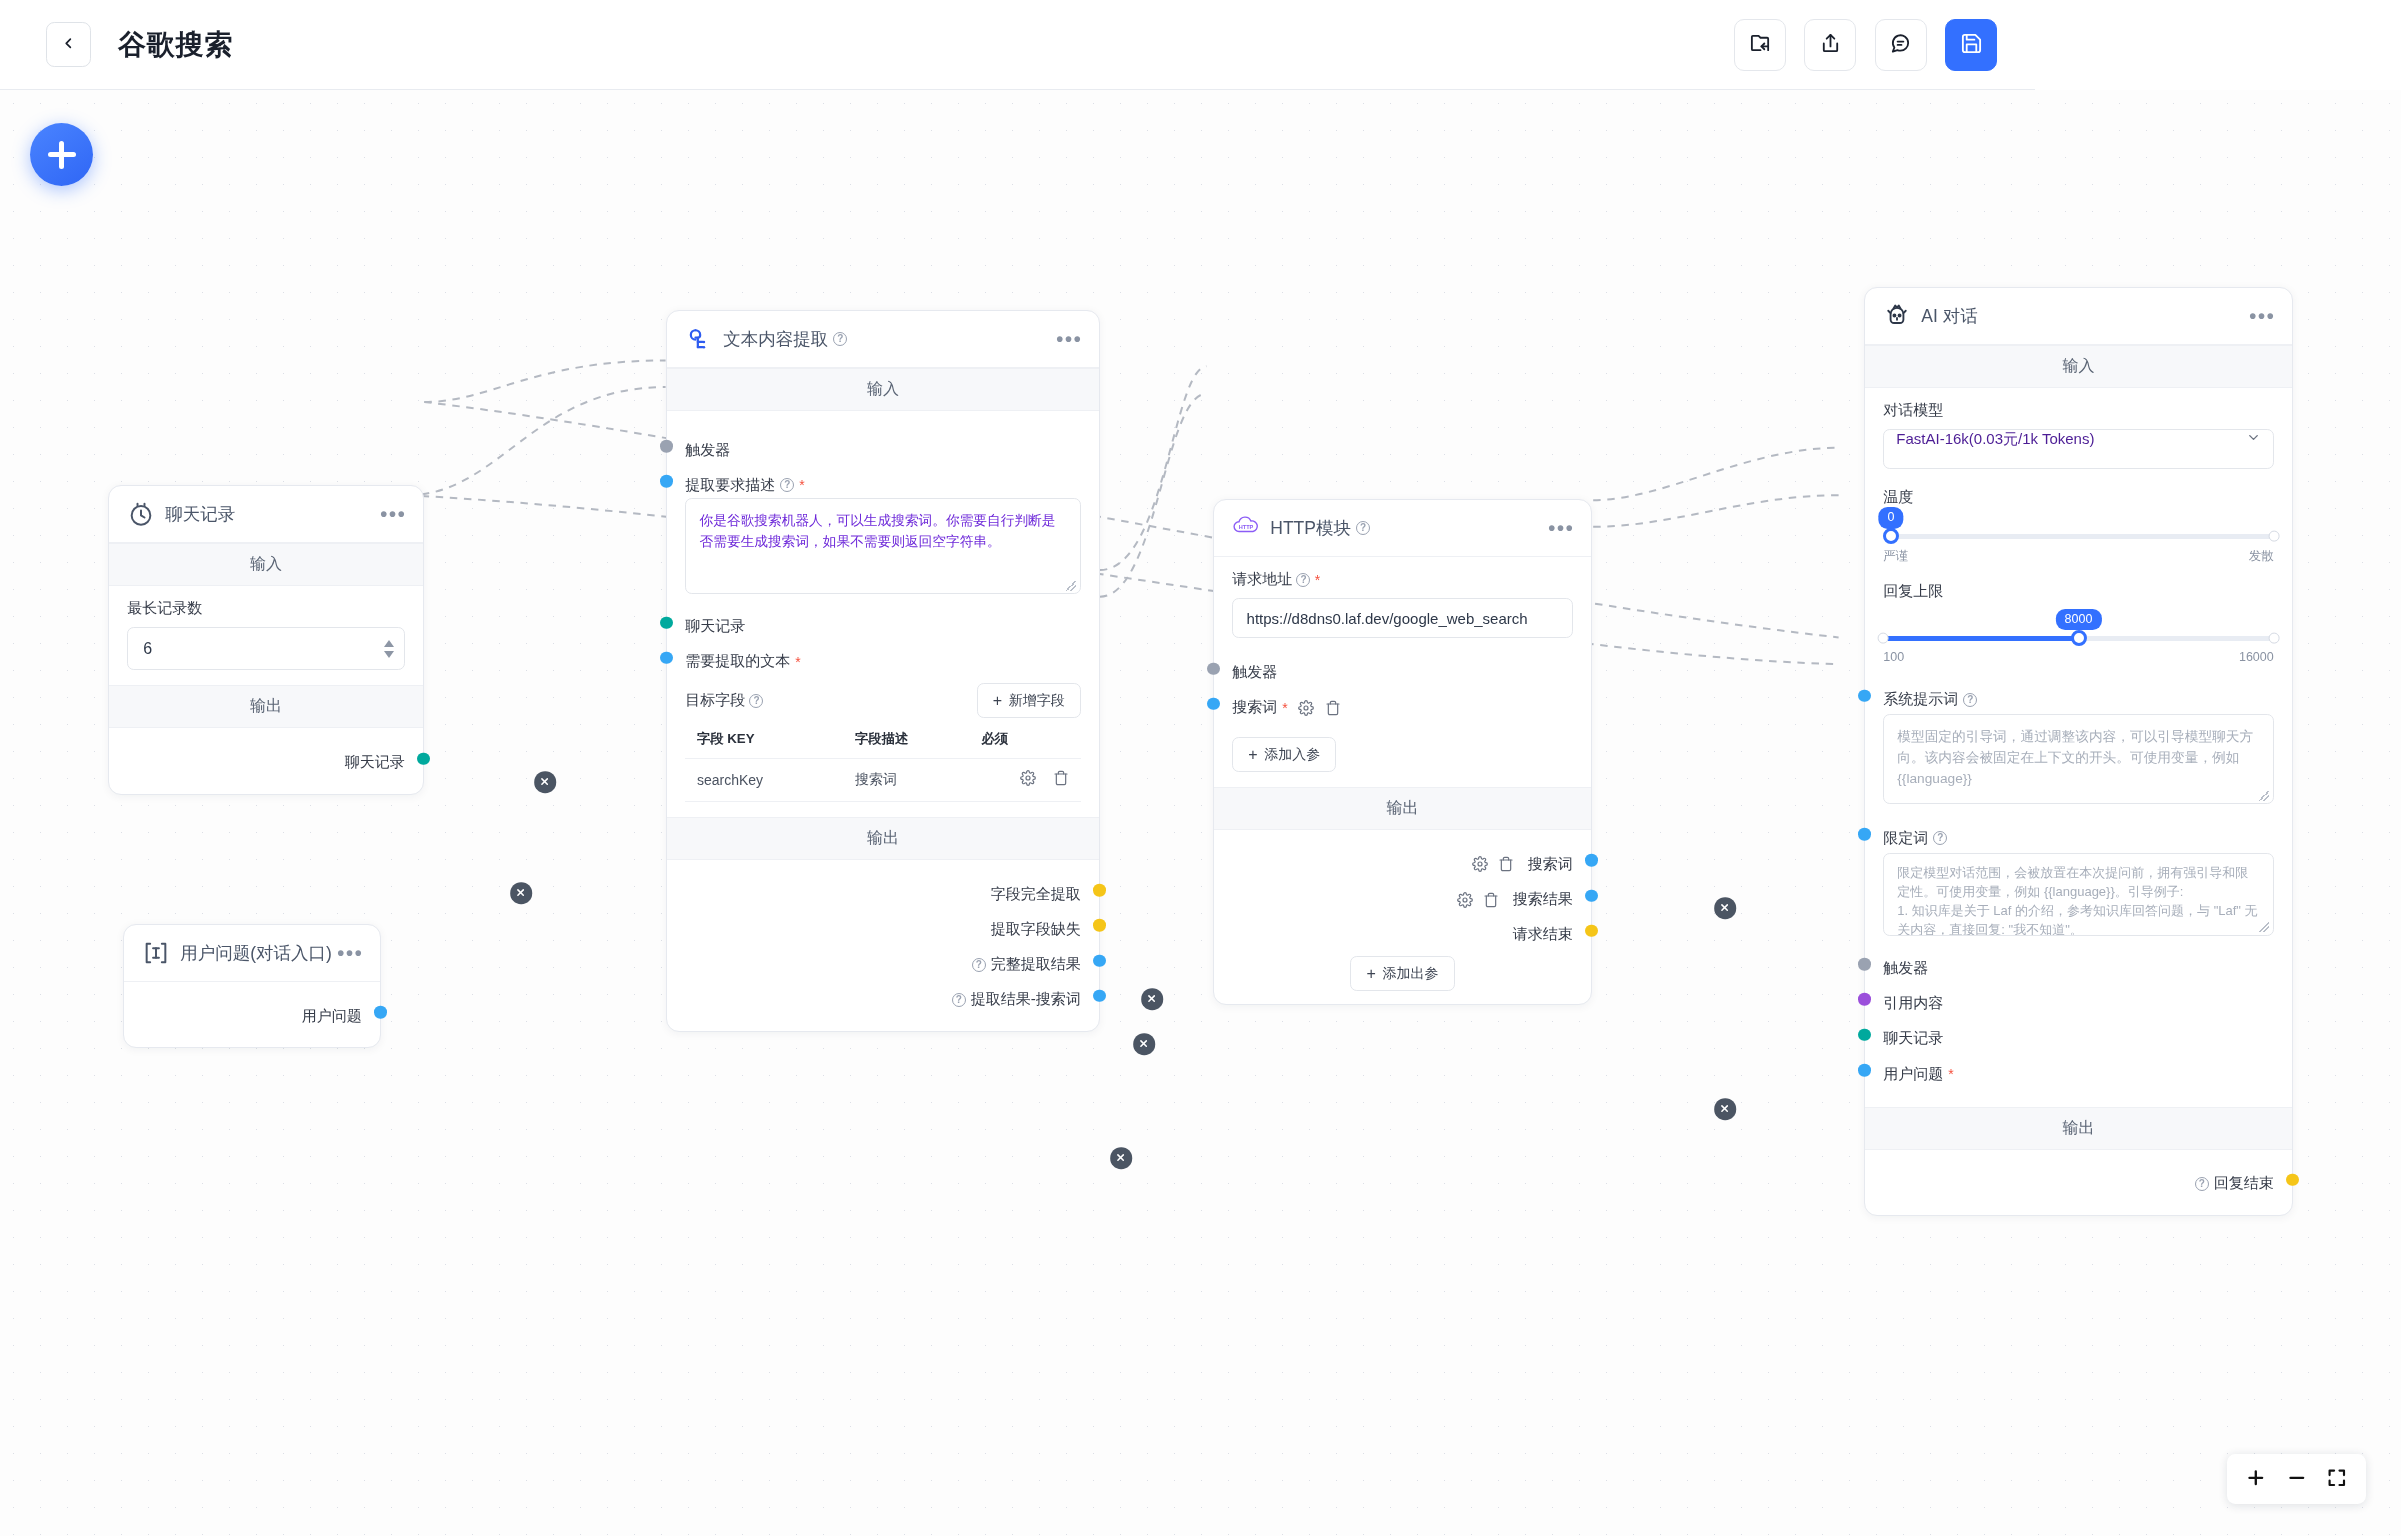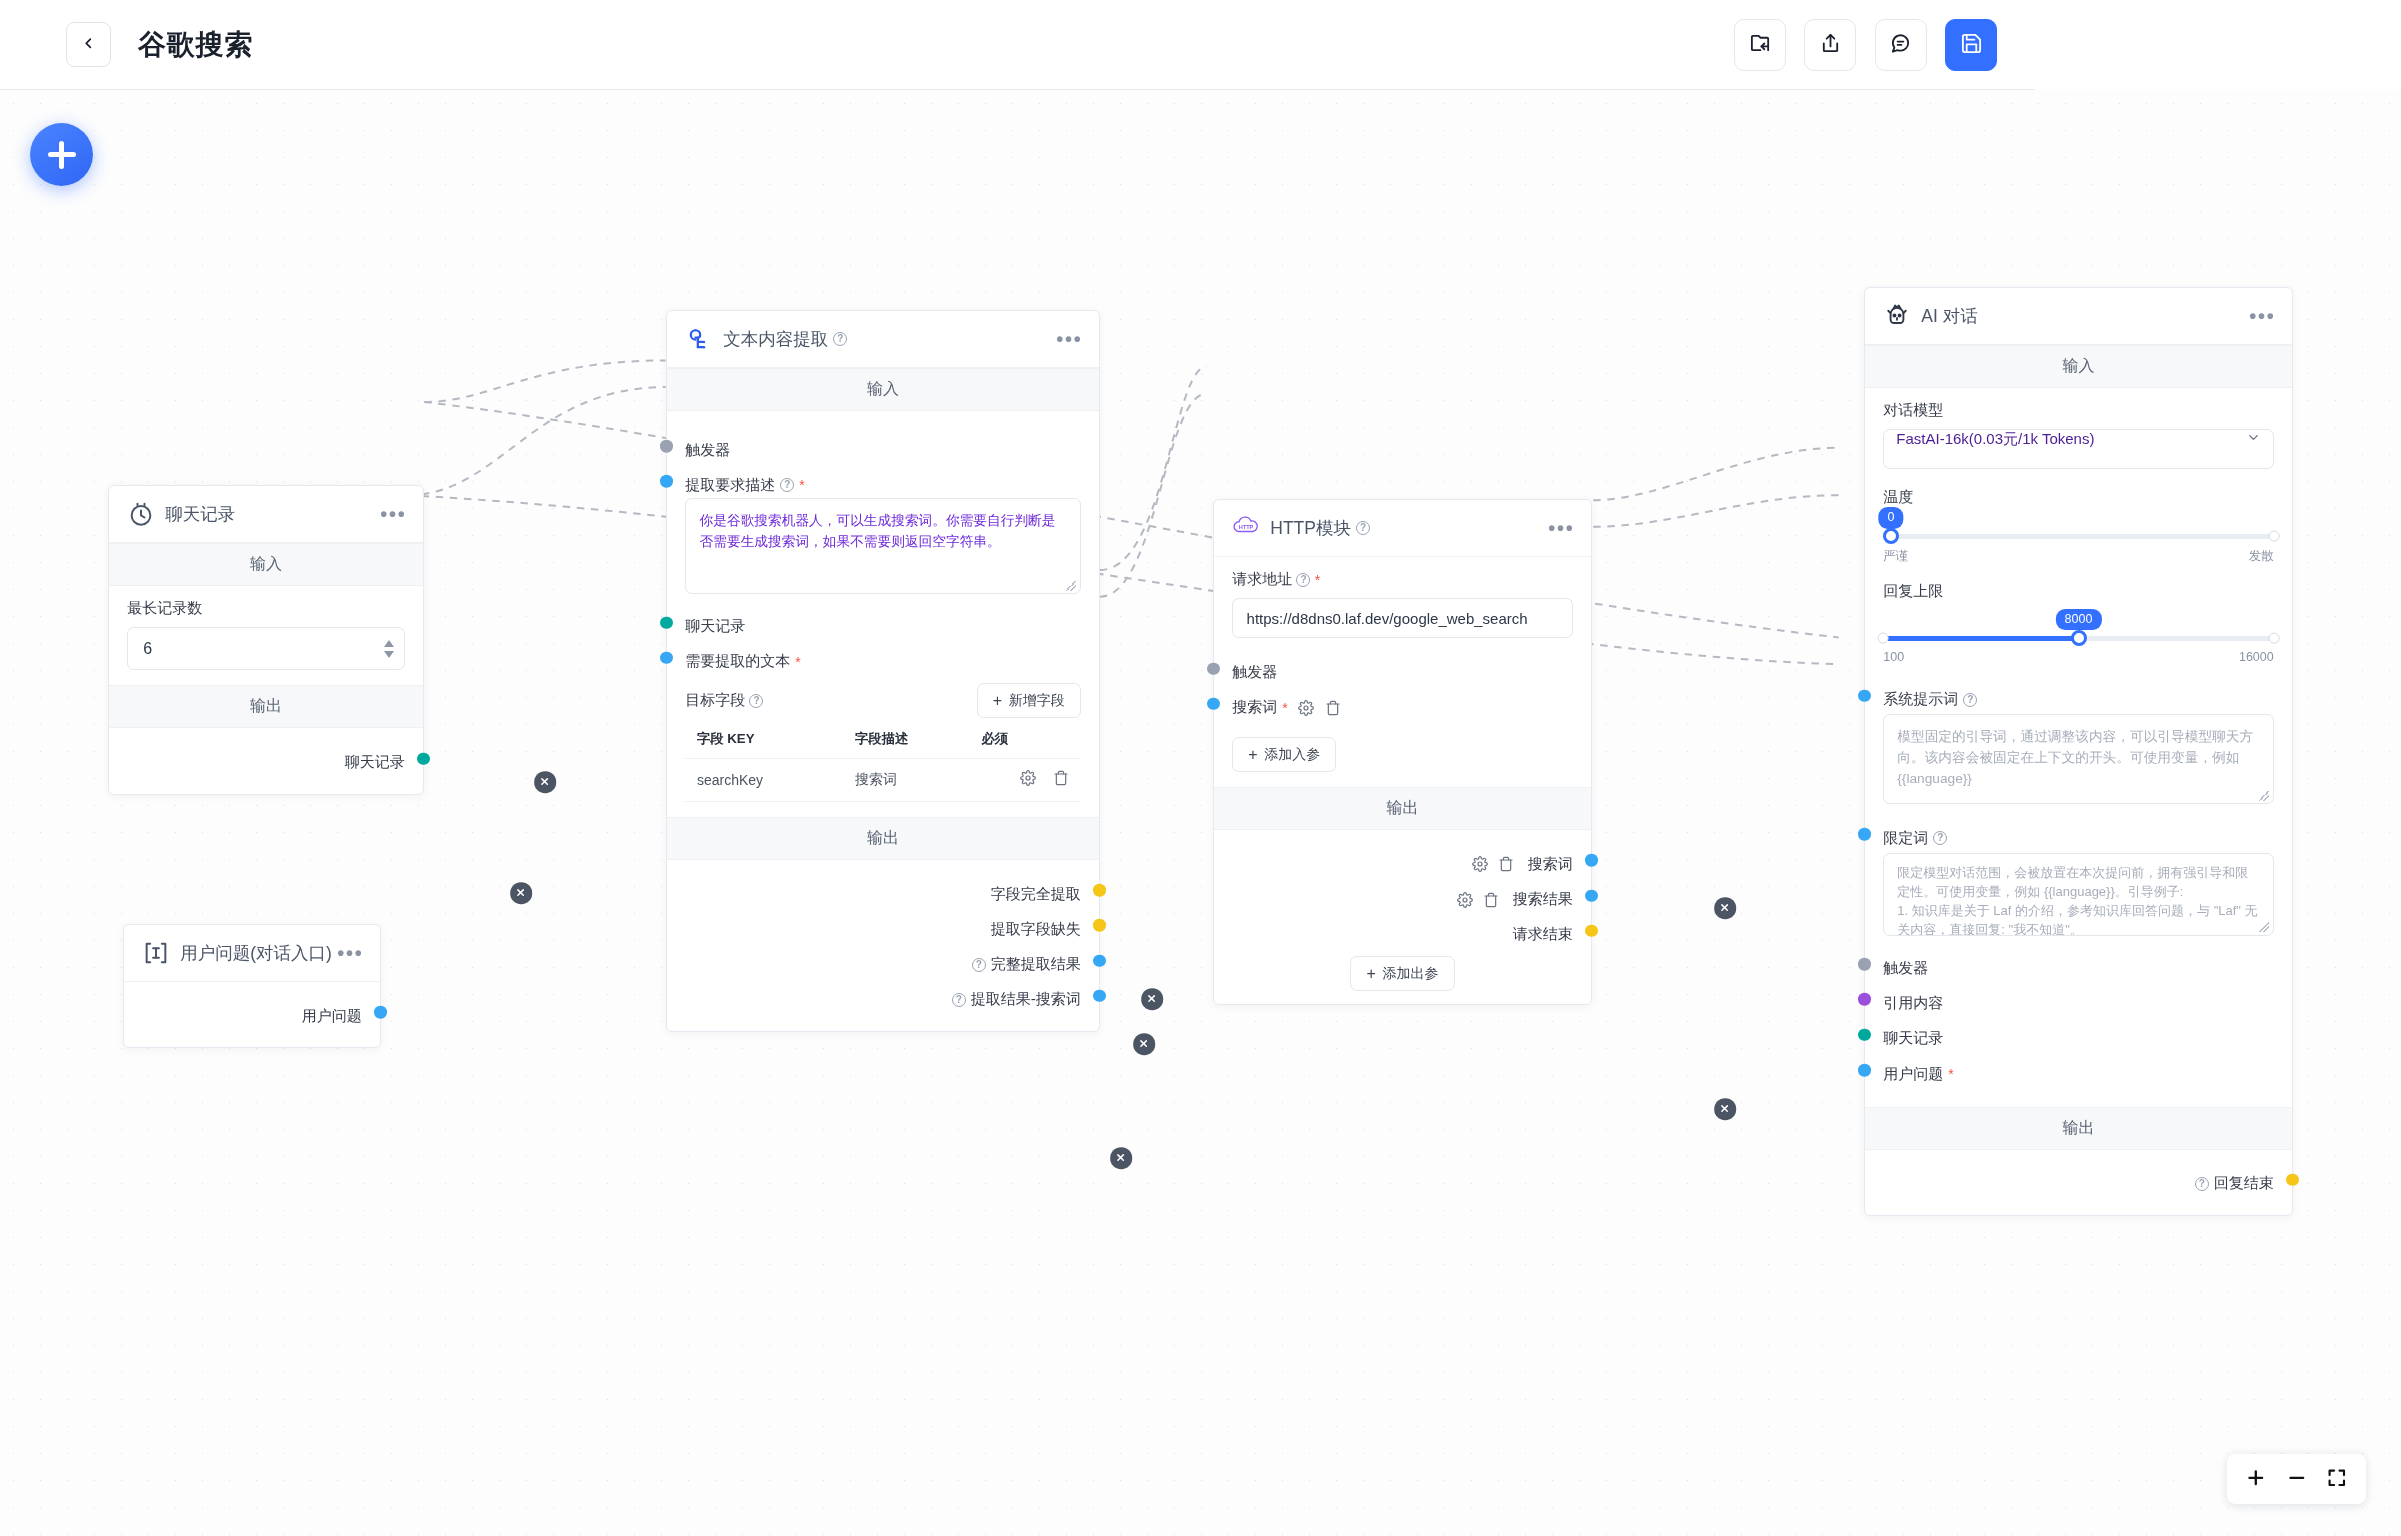--- a/index.html
+++ b/index.html
@@ -11,21 +11,20 @@
   }
 
   
   .topbar {
     position: absolute; top: 0; left: 0;
     width: 2035px; height: 90px;
     background: #fff;
     border-bottom: 0.8px solid #e8ebf0;
     display: flex; align-items: center;
     z-index: 50;
-    padding-left: 20px;
   }
   .back-btn {
     margin-left: 46px;
     width: 45px; height: 45px;
     border: 0.8px solid #dfe3e8; border-radius: 8.3px;
     background: #fff;
     display: flex; align-items: center; justify-content: center;
     cursor: pointer;
   }
   .back-btn svg { width: 16.6px; height: 16.6px; }
@@ -74,21 +73,21 @@
     content: ""; position: absolute; background: #fff; border-radius: 2.5px;
   }
   .add-fab::before { width: 28px; height: 5px; }
   .add-fab::after  { width: 5px;  height: 28px; }
 
   
   .node {
     position: absolute;
     background: #fff;
     border: 0.8px solid #e6e9ef;
-    border-radius: 6px;
+    border-radius: 13px;
     box-shadow: 0 1.7px 8.3px rgba(20,30,60,0.05);
     z-index: 10;
   }
   .node-head {
     display: flex; align-items: center;
     padding: 14px 16.6px 14px 18.3px;
     border-bottom: 0.8px solid #eef0f4;
   }
   .node-icon { width: 28px; height: 28px; flex: 0 0 28px; margin-right: 10px; }
   .node-title { font-size: 17.5px; color: #4a5568; font-weight: 500; }

